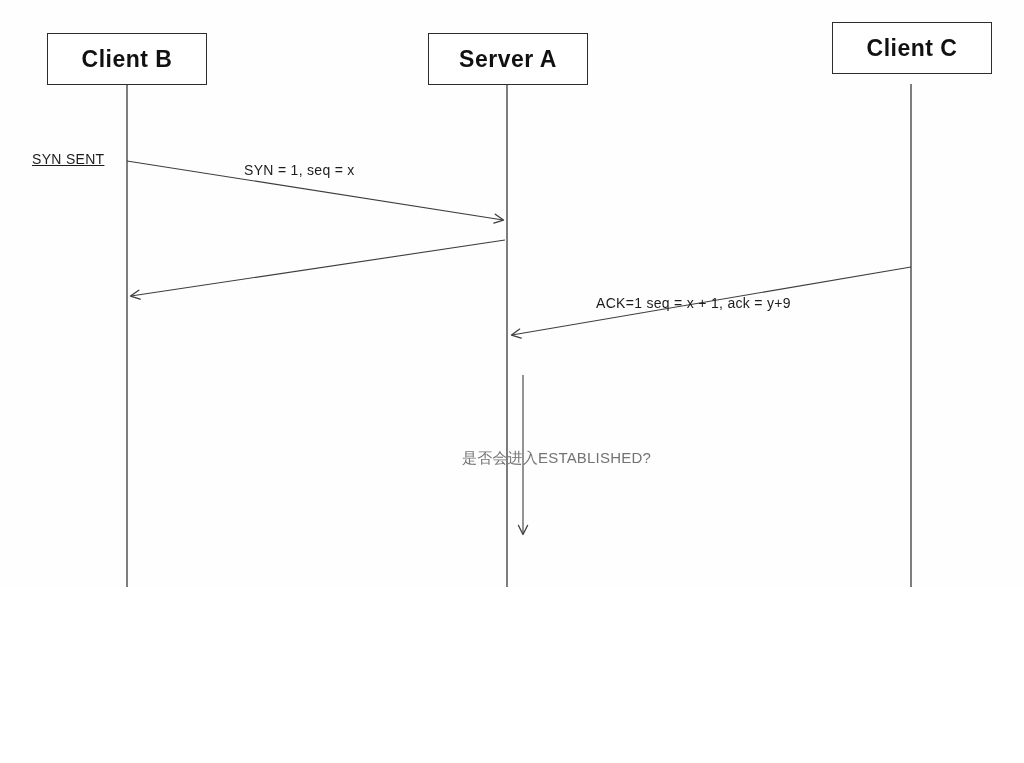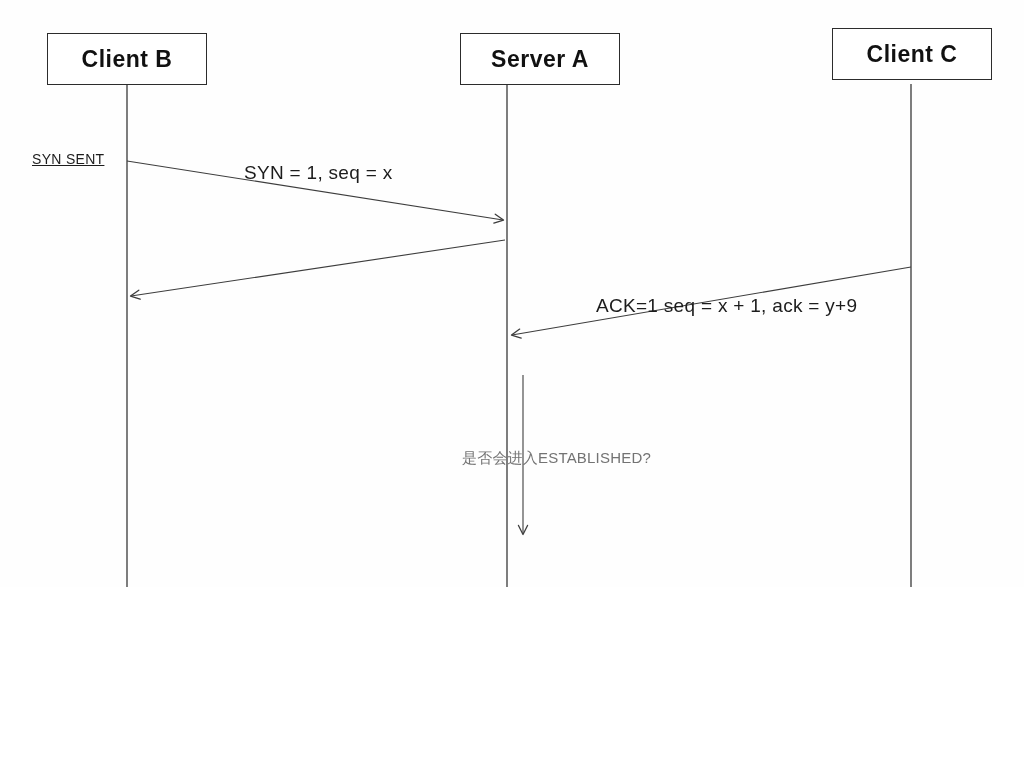--- a/index.html
+++ b/index.html
@@ -30,25 +30,25 @@
     border: 1.6px solid #2c2c2c;
     display: flex;
     align-items: center;
     justify-content: center;
     font-size: 23px;
     font-weight: 700;
     color: #111111;
     letter-spacing: 0.5px;
   }
   #actor-client-b { left: 47px;  top: 33px; }
-  #actor-server-a { left: 428px; top: 33px; margin-left: 32px; }
-  #actor-client-c { left: 832px; top: 28px; }
+  #actor-server-a { left: 428px; top: 33px; }
+  #actor-client-c { left: 832px; top: 22px; }
   .lbl {
     position: absolute;
-    font-size: 19px;
+    font-size: 14px;
     color: #1c1c1c;
     white-space: nowrap;
     letter-spacing: 0.3px;
   }
   #state-label { left: 32px;  top: 151px; font-size: 14px; text-decoration: underline; }
   #msg1-label  { left: 244px; top: 162px; }
   #msg2-label  { left: 195px; top: 256px; }
   #msg3-label  { left: 596px; top: 295px; }
   #annotation-label {
     position: absolute;

